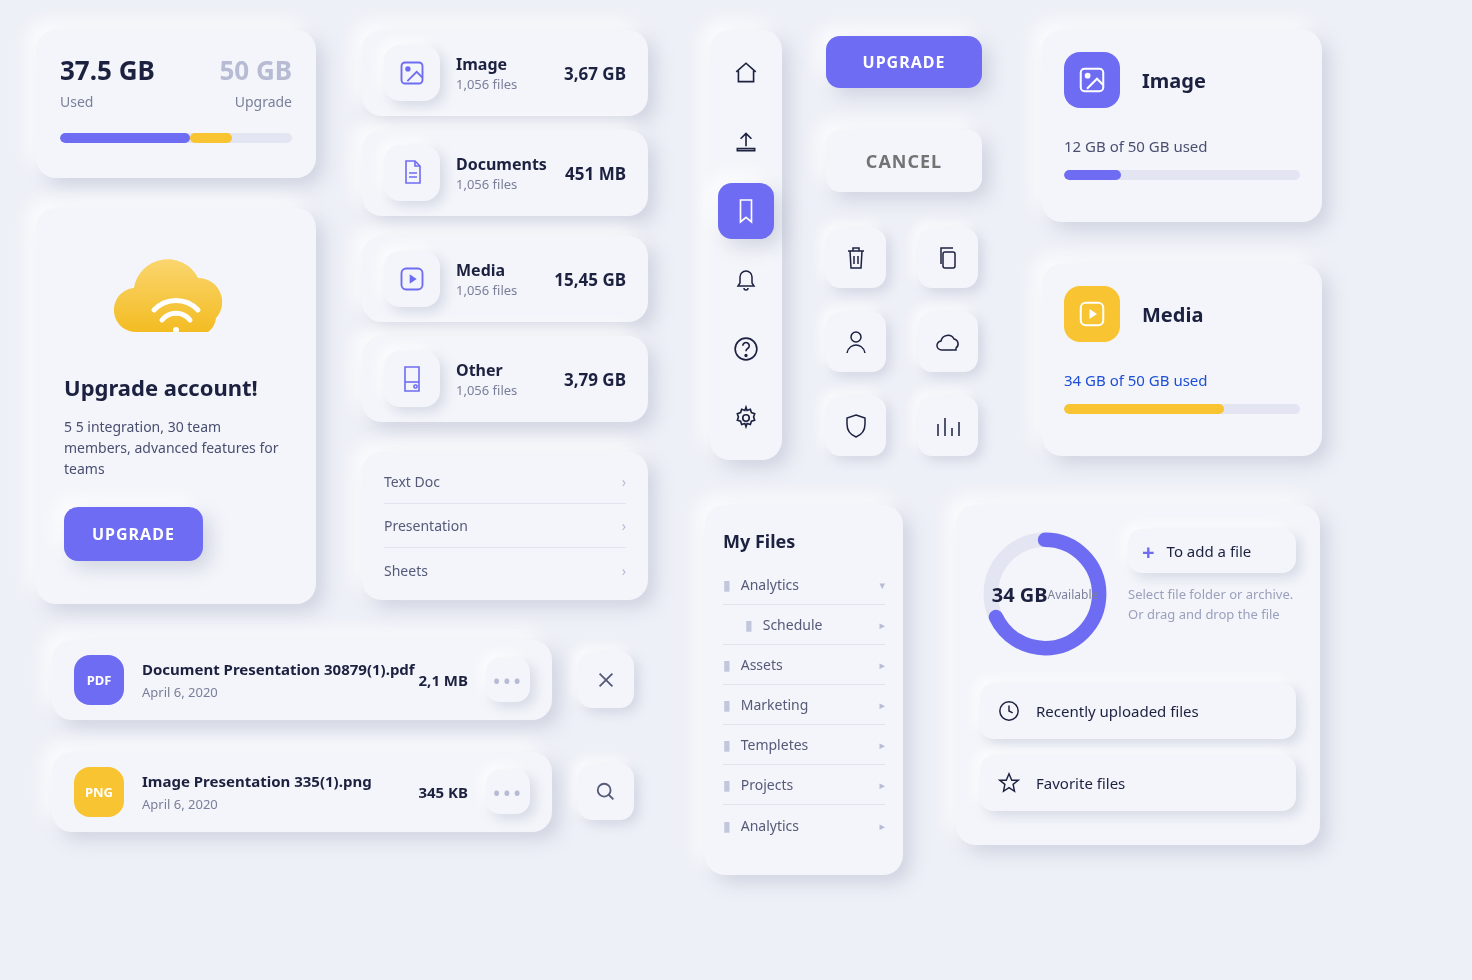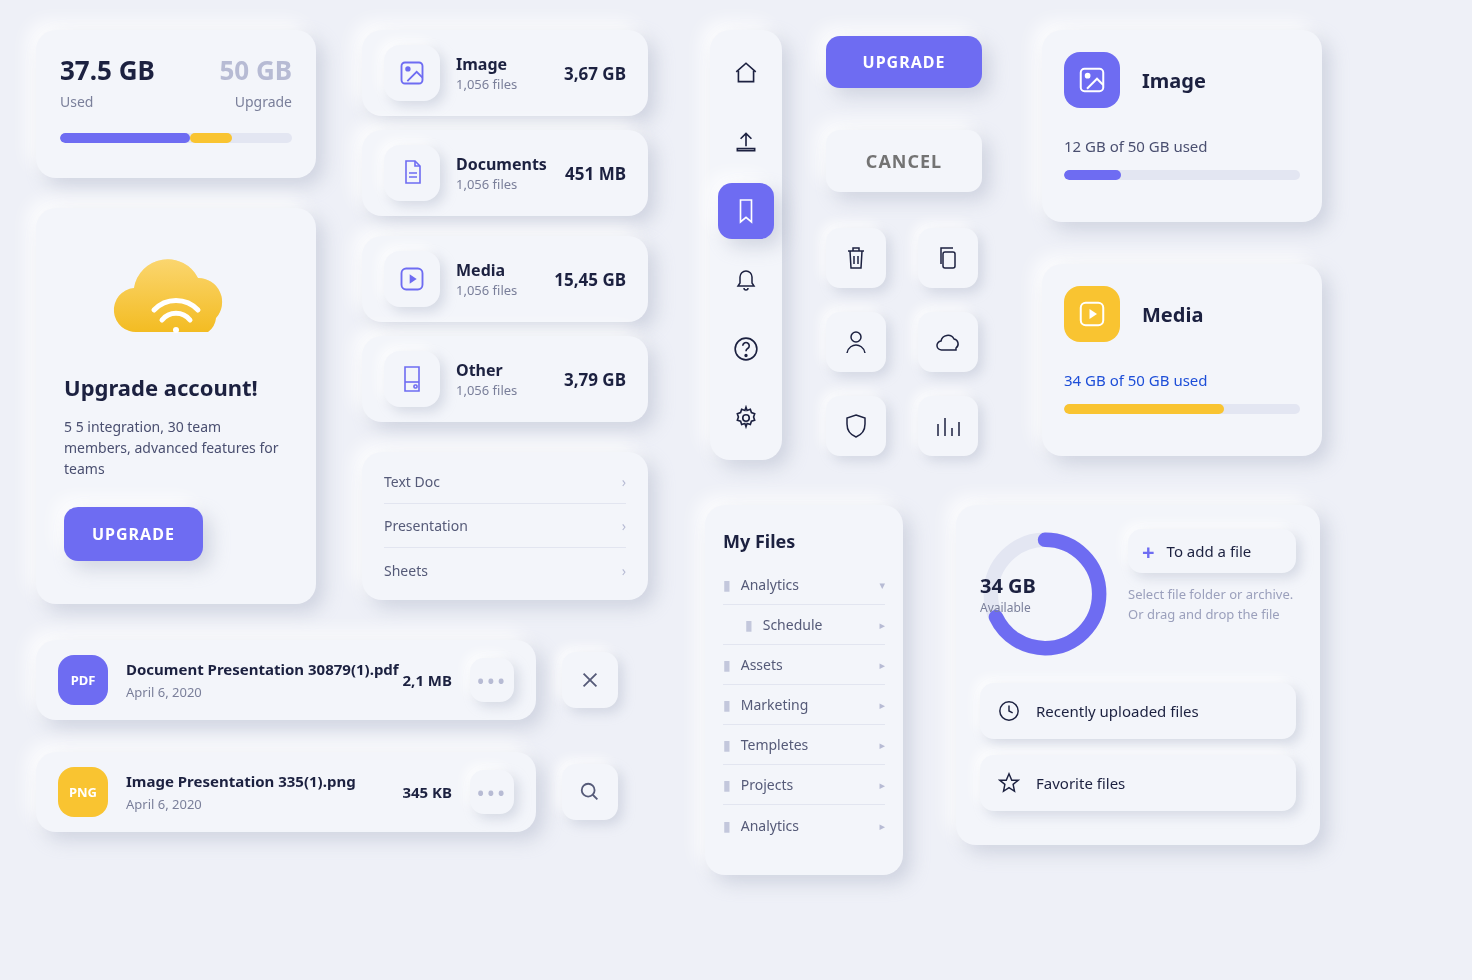--- a/index.html
+++ b/index.html
@@ -146,21 +146,21 @@
         <span>Presentation</span>
         <span style="color:#b7bbd4">›</span>
       </div>
     <div class="row" style="height:44px;font-size:14px;color:#555a78;justify-content:space-between">
         <span>Sheets</span>
         <span style="color:#b7bbd4">›</span>
       </div>
   </div>
 </div>
 
-<div style="position:absolute;left:36px;top:640px;width:612px">
+<div style="position:absolute;left:52px;top:640px;width:612px">
   <div class="row" style="margin-bottom:32px">
     <div class="card row" style="width:500px;height:80px;padding:0 22px">
       <div class="icon-box violet" style="width:50px;height:50px;font-size:13px;font-weight:700;color:#fff">PDF</div>
       <div style="margin-left:18px;flex:1">
         <div style="font-weight:700;font-size:15px">Document Presentation 30879(1).pdf</div>
         <div style="font-size:13px;color:var(--muted);margin-top:4px">April 6, 2020</div>
       </div>
       <div style="font-weight:700;font-size:15px;margin-right:18px">2,1 MB</div>
       <div class="mini small-shadow" style="width:44px;height:44px;display:flex;align-items:center;justify-content:center;color:#b7bbd4;font-size:22px;letter-spacing:2px">•••</div>
     </div>
@@ -352,21 +352,21 @@
     </div>
 </div>
 
 <div class="card" style="position:absolute;left:956px;top:505px;width:364px;height:340px;padding:24px">
   <div class="row" style="align-items:flex-start">
     <div style="position:relative;width:130px;height:130px">
       <svg width="130" height="130" viewBox="0 0 36 36">
         <circle cx="18" cy="18" r="15" fill="none" stroke="#e3e6f2" stroke-width="4"></circle>
         <circle cx="18" cy="18" r="15" fill="none" stroke="var(--violet)" stroke-width="4" stroke-dasharray="64 94" stroke-linecap="round" transform="rotate(-90 18 18)"></circle>
       </svg>
-      <div style="position:absolute;inset:0;display:flex;flex-direction:column;align-items:flex-start;justify-content:center">
+      <div style="position:absolute;inset:0;display:flex;flex-direction:row;align-items:center;justify-content:center">
         <div style="font-size:20px;font-weight:700">34 GB</div>
         <div style="font-size:12px;color:var(--muted)">Available</div>
       </div>
     </div>
     <div style="margin-left:18px;flex:1">
       <div class="mini small-shadow row" style="height:44px;padding:0 14px;margin-bottom:12px">
         <span style="color:var(--violet);font-size:22px;font-weight:700;margin-right:12px">+</span>
         <span style="font-size:15px">To add a file</span>
       </div>
       <div style="font-size:13px;color:#9ba0bc;line-height:1.5">Select file folder or archive. Or drag and drop the file</div>

